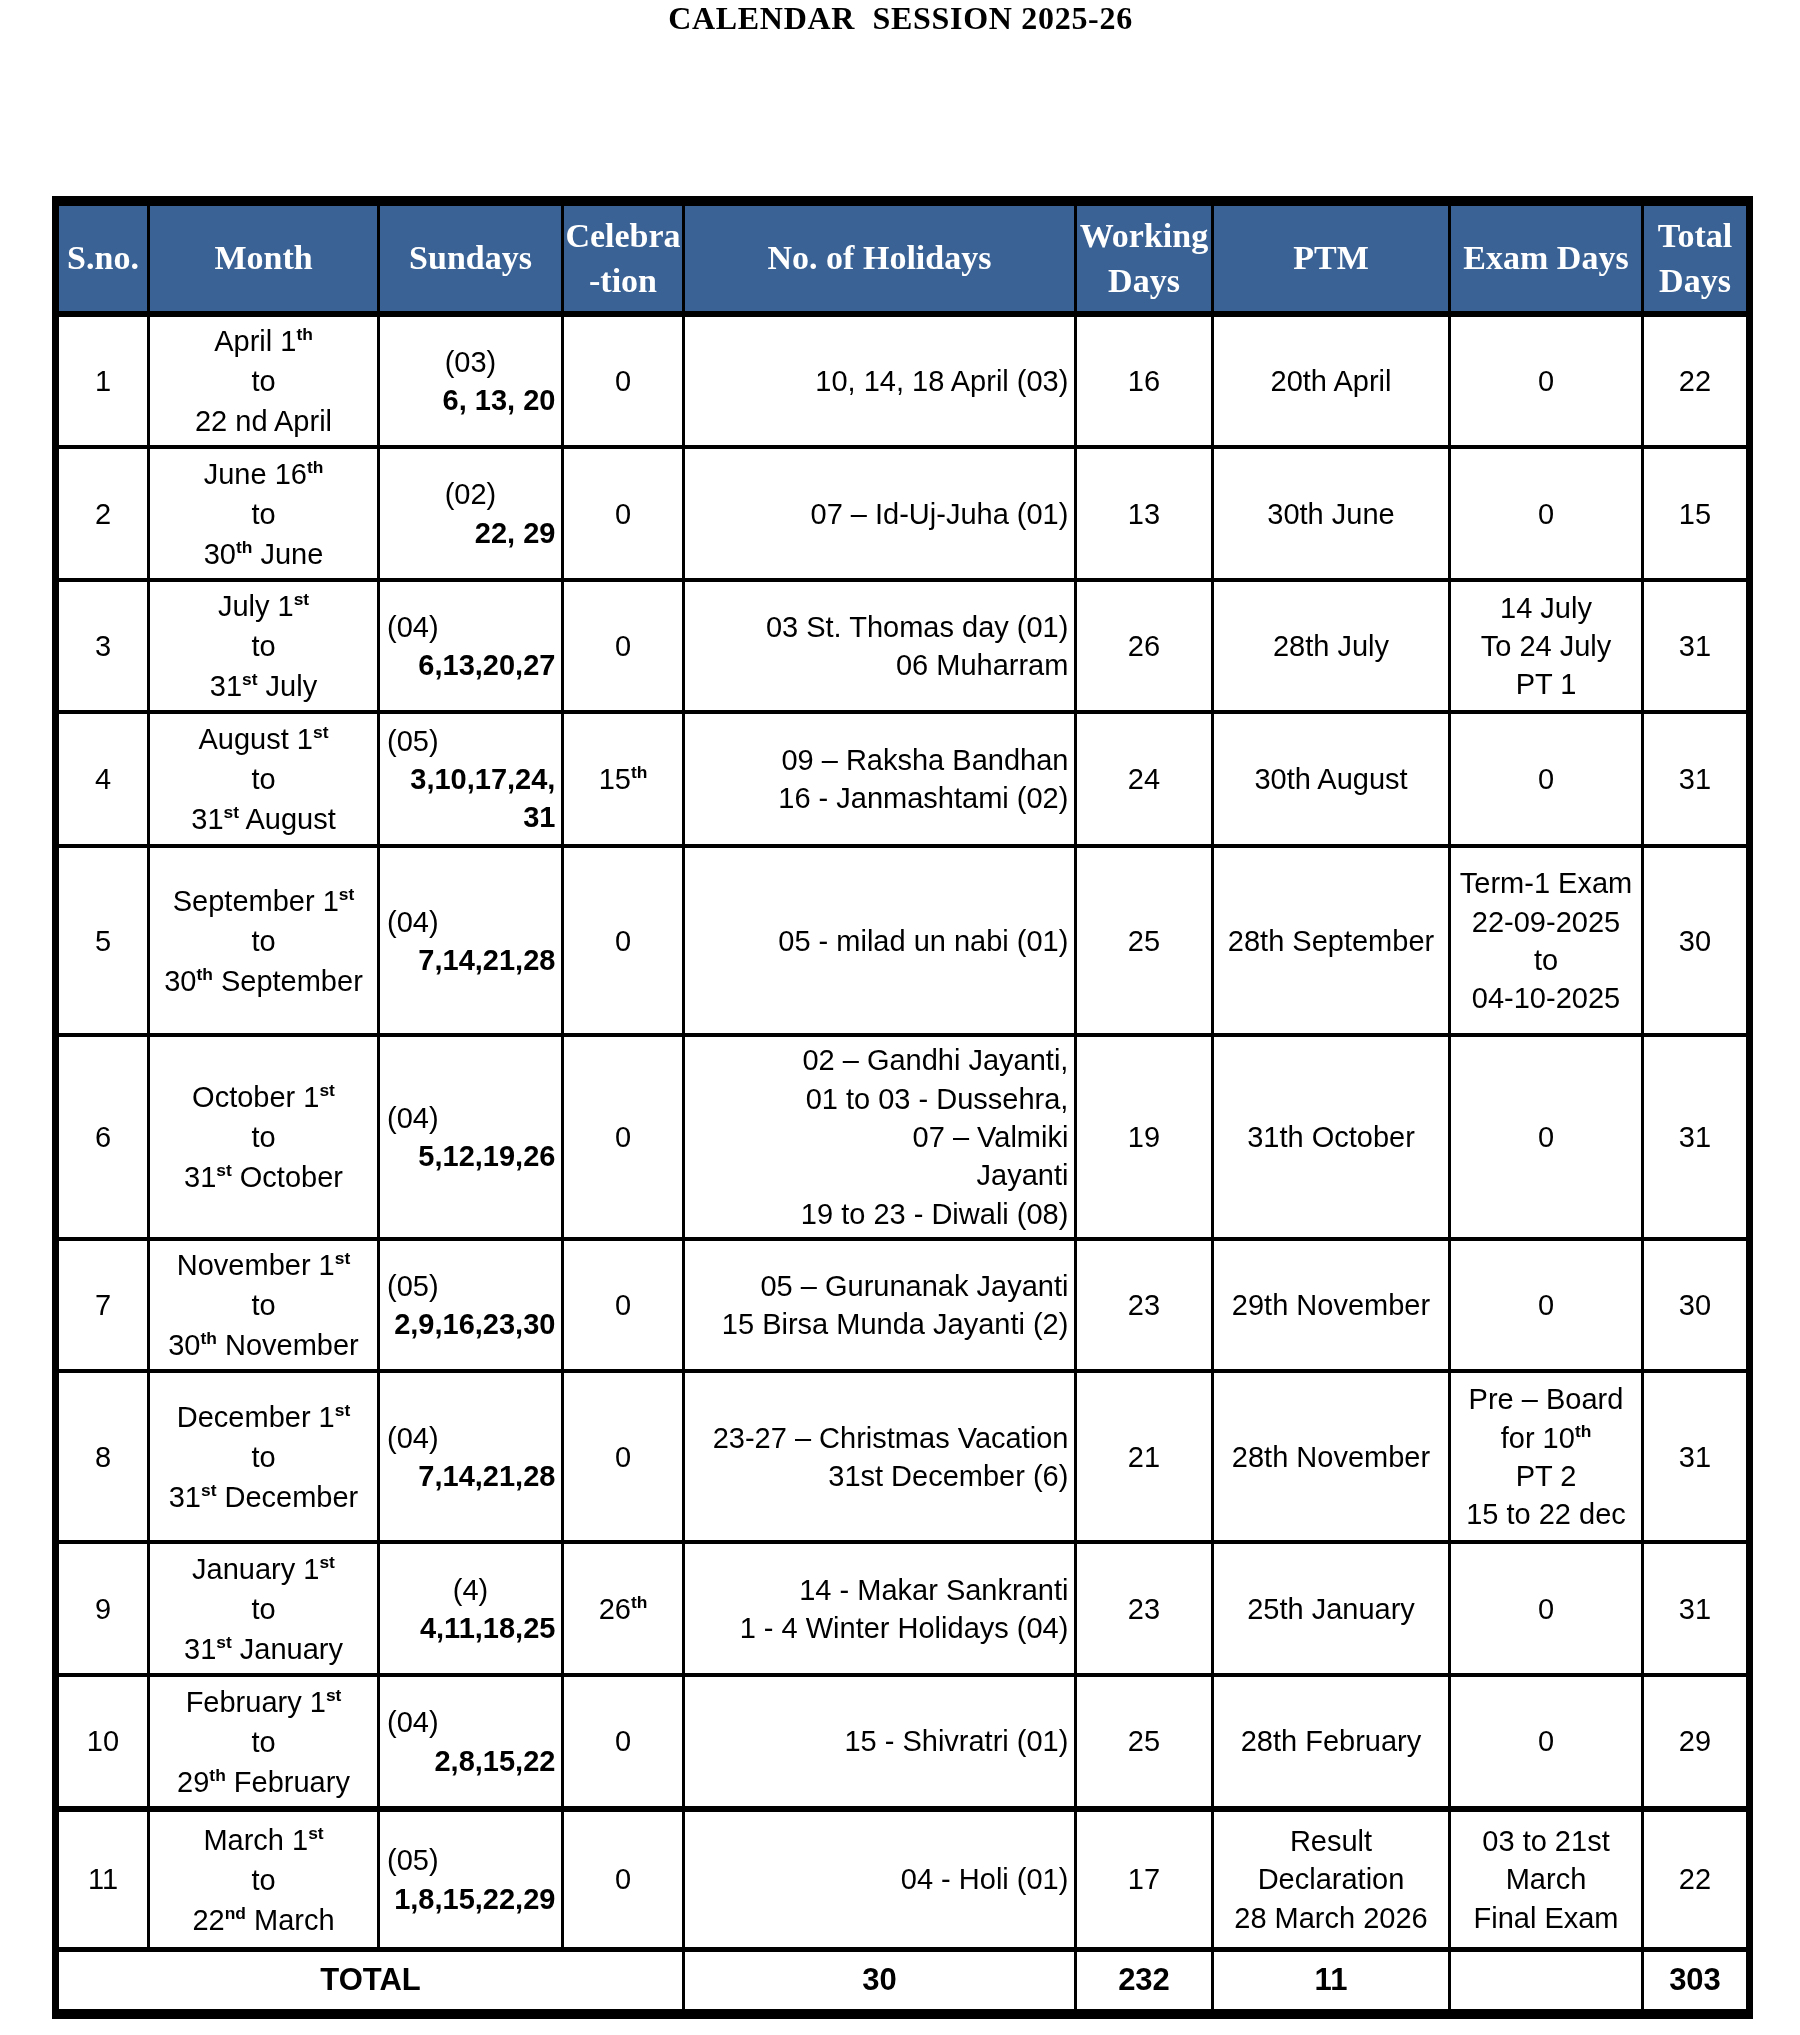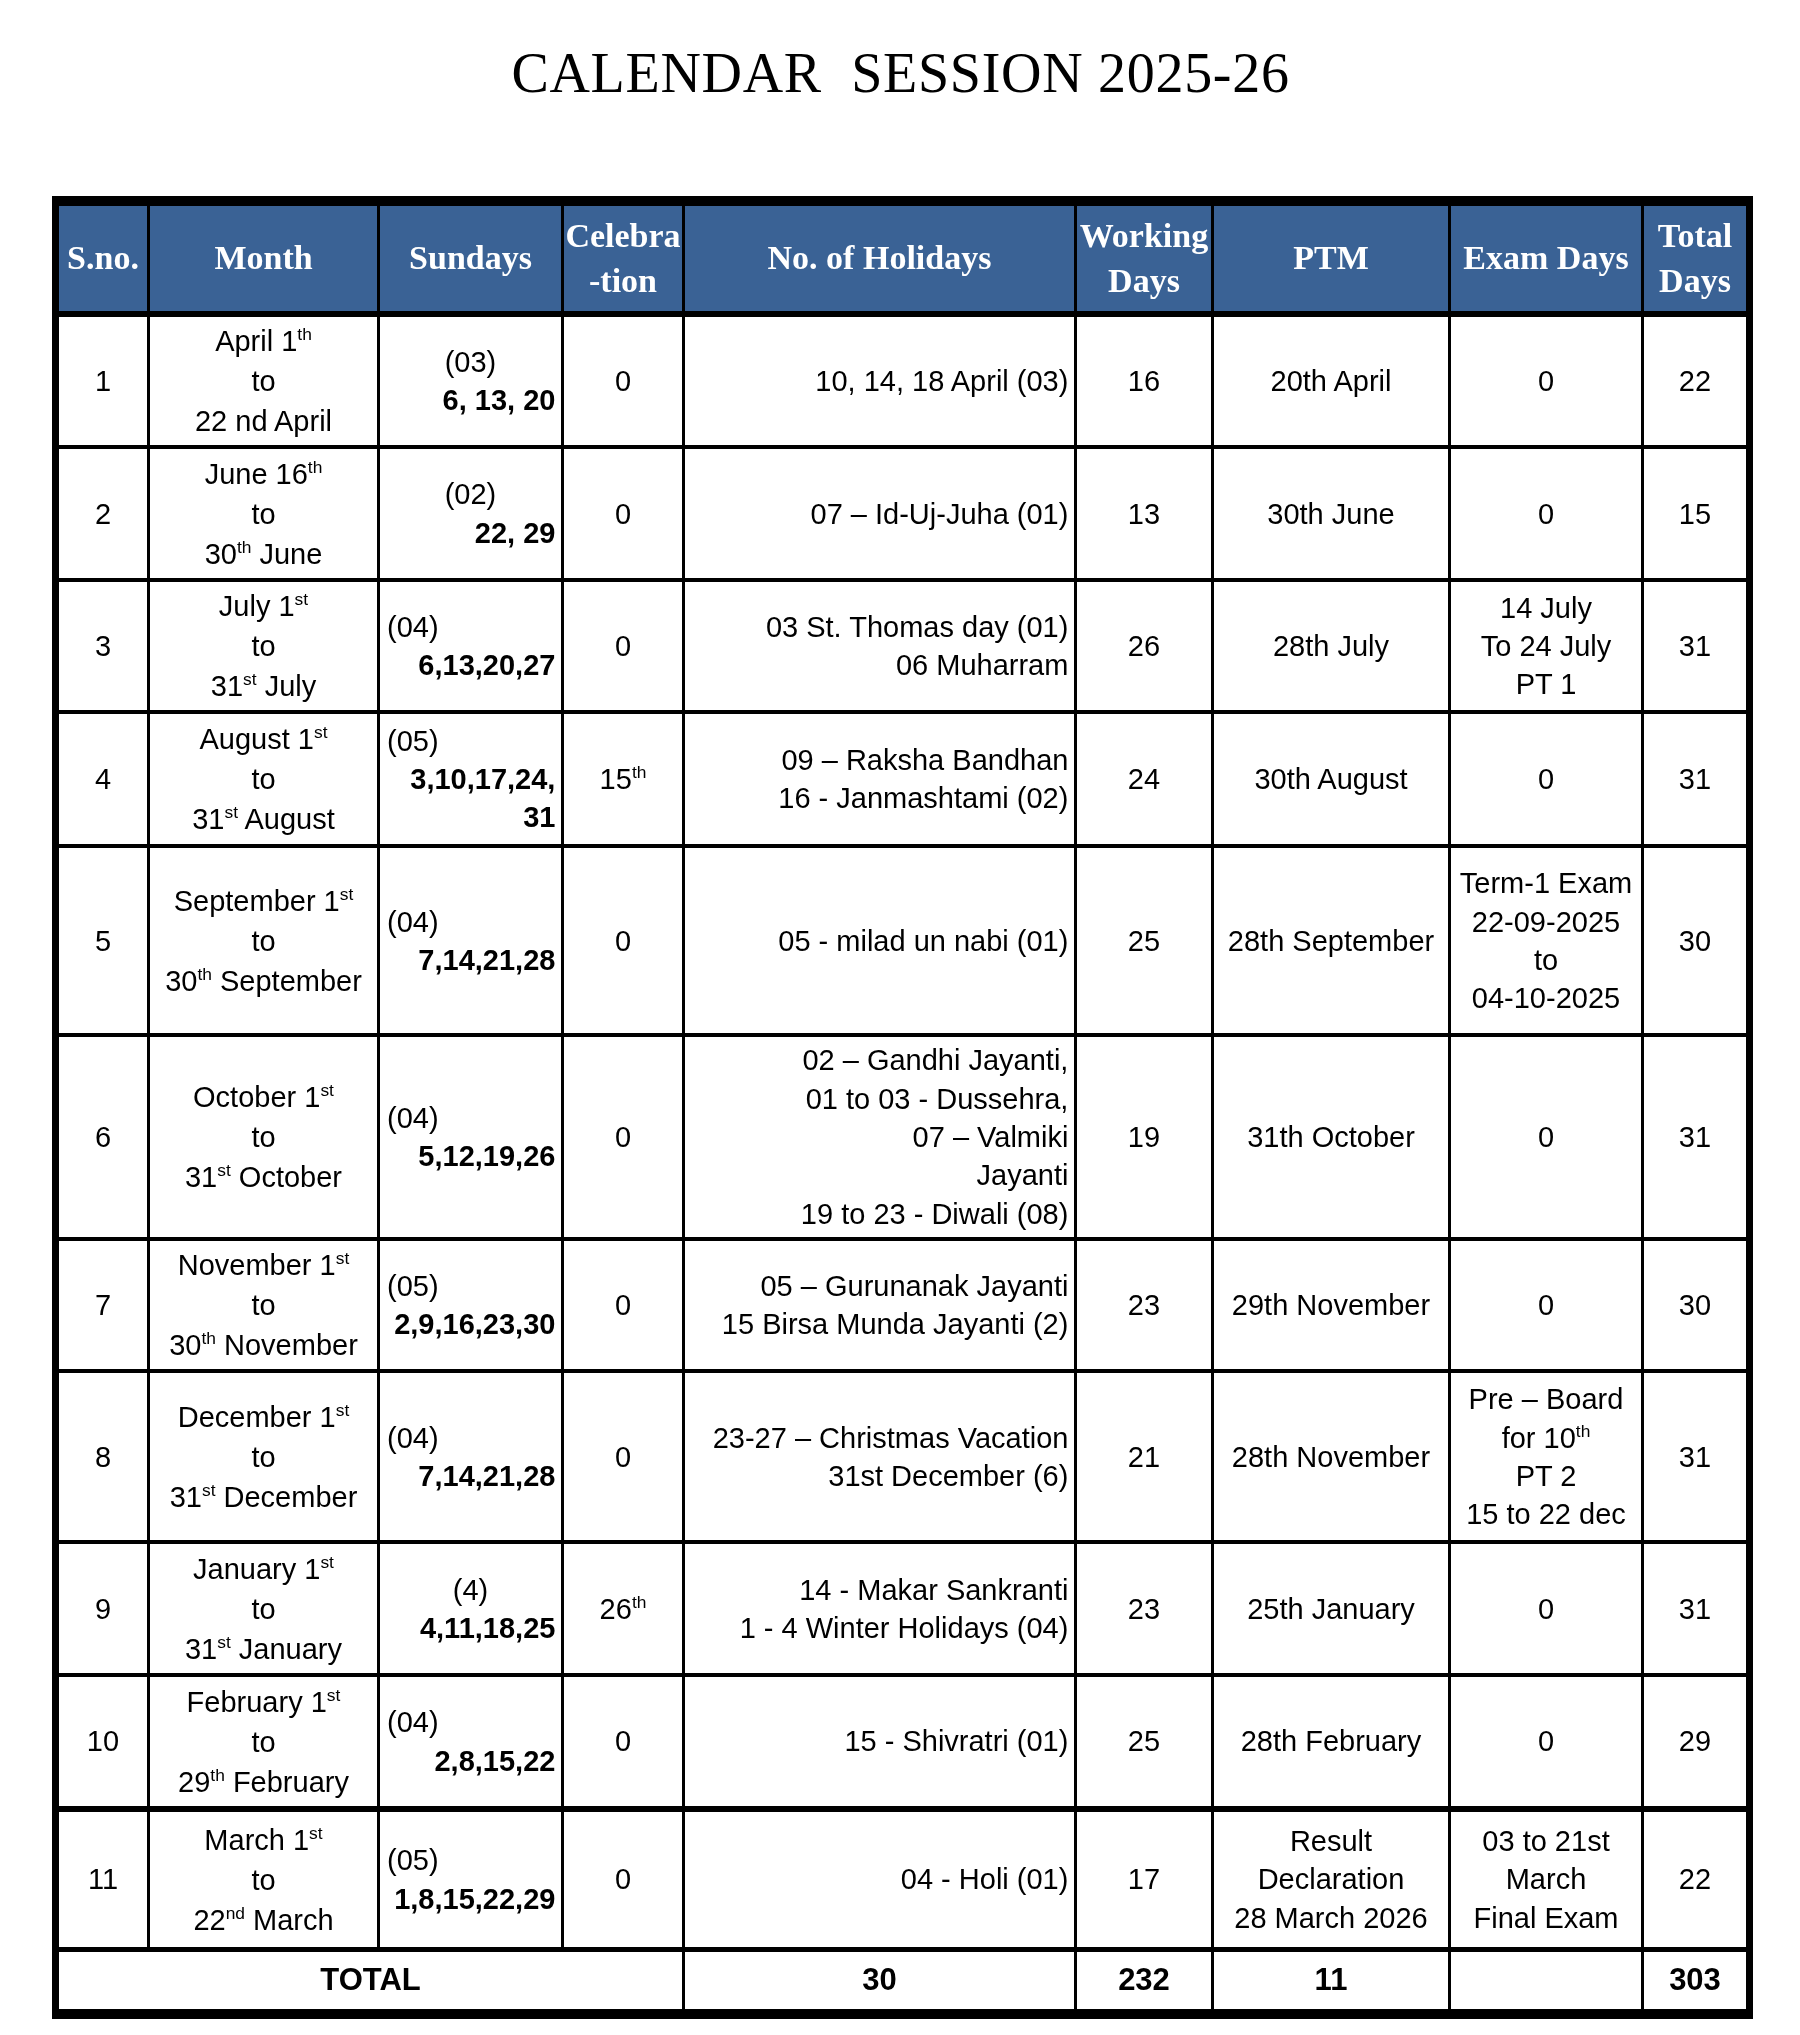--- a/index.html
+++ b/index.html
@@ -7,25 +7,24 @@
     position: relative;
     width: 1801px;
     height: 2035px;
     background: var(--page-bg, #fff);
     font-family: "Liberation Sans", sans-serif;
     color: #000;
     overflow: hidden;
   }
   .title {
     margin: 0;
-    padding-top: 41px;
     text-align: center;
     font-family: "Liberation Serif", serif;
-    font-weight: normal;
-    font-size: 56px;
+    font-weight: bold;
+    font-size: 32px;
     letter-spacing: 0.7px;
     white-space: pre;
     color: #000;
   }
   table.calendar-table {
     position: absolute;
     left: 52px;
     top: 196px;
     width: 1695px;
     border-collapse: collapse;
@@ -52,21 +51,21 @@
     border: 3.5px solid #000;
     border-top-width: 4.2px;
     border-bottom-width: 4.2px;
     font-size: 29px;
     line-height: 1.32;
     text-align: center;
     vertical-align: middle;
     padding: 4.2px 5.6px;
     overflow: hidden;
   }
-  sup { font-size: 0.6em; vertical-align: super; line-height: 0; }
+  sup { font-size: 0.6em; vertical-align: super; line-height: 0; font-weight: bold; }
 
   
   td.col-holidays { text-align: right; padding-left: 8.5px; }
   td.col-sundays { text-align: left; padding-left: 7px; }
   td.col-sundays .days { text-align: right; font-weight: bold; }
   td.col-month { line-height: 1.38; }
 
   
   #body-rows tr:nth-child(1) td.col-sundays,
   #body-rows tr:nth-child(2) td.col-sundays,

